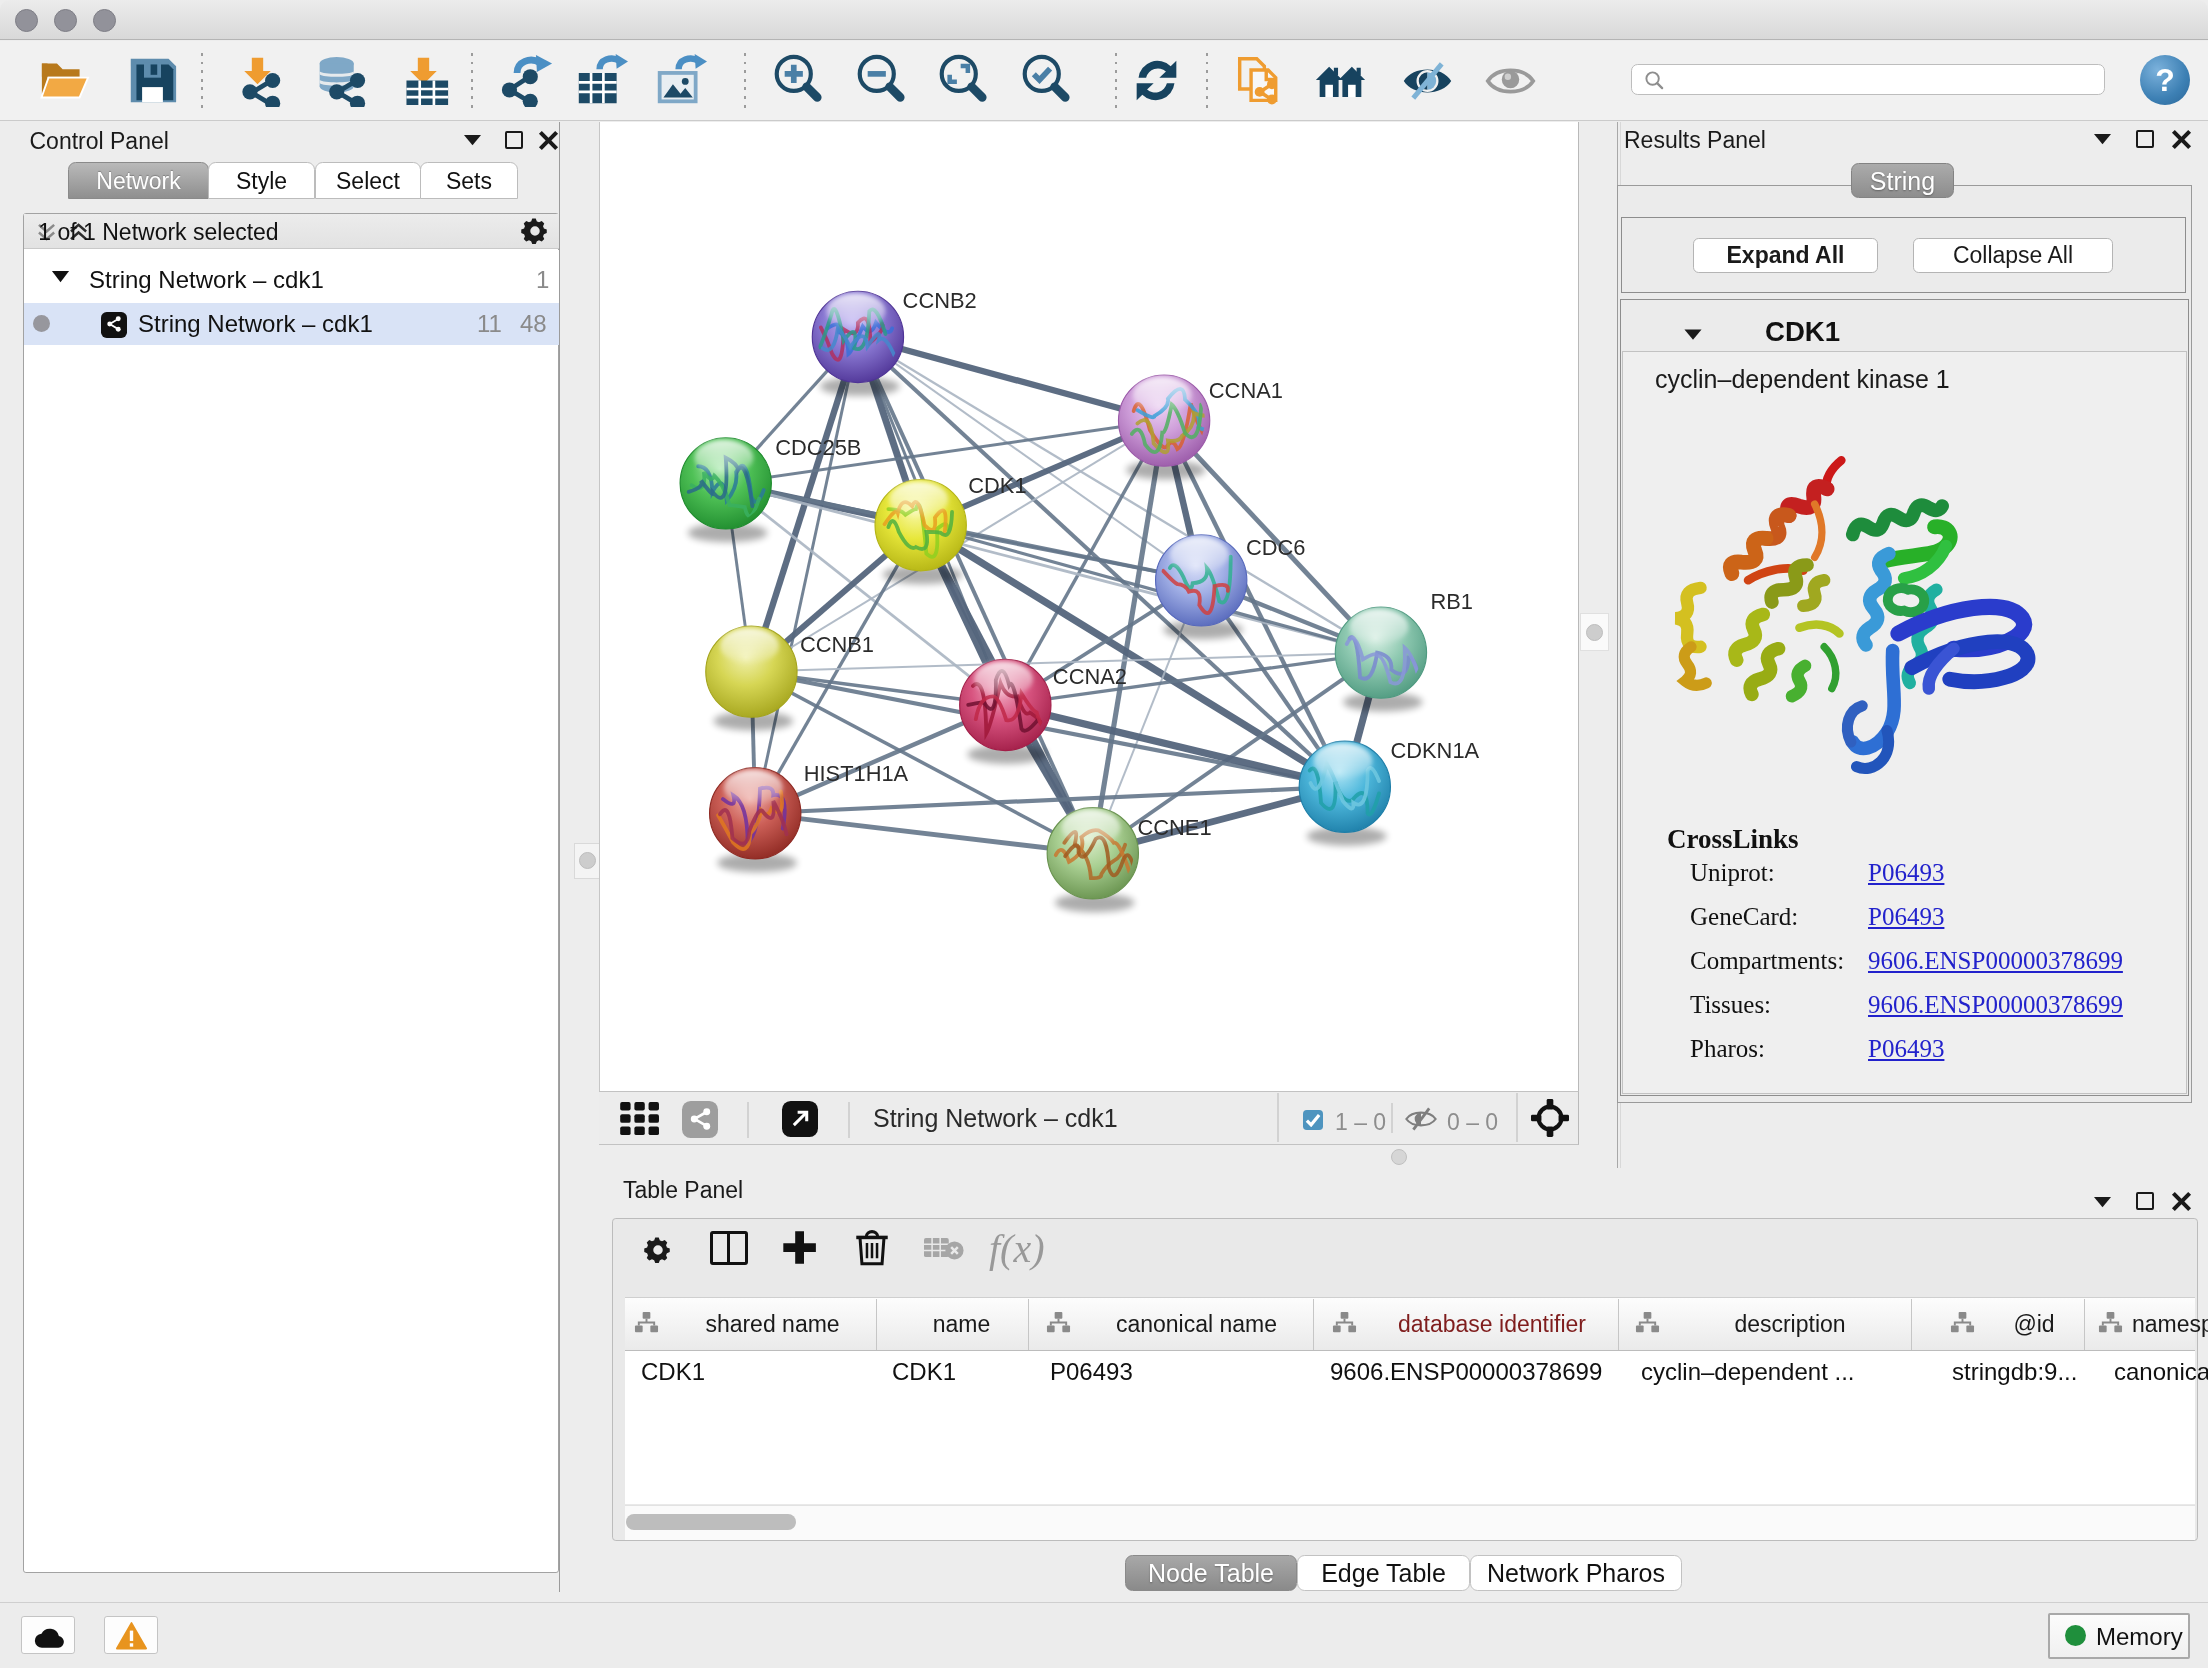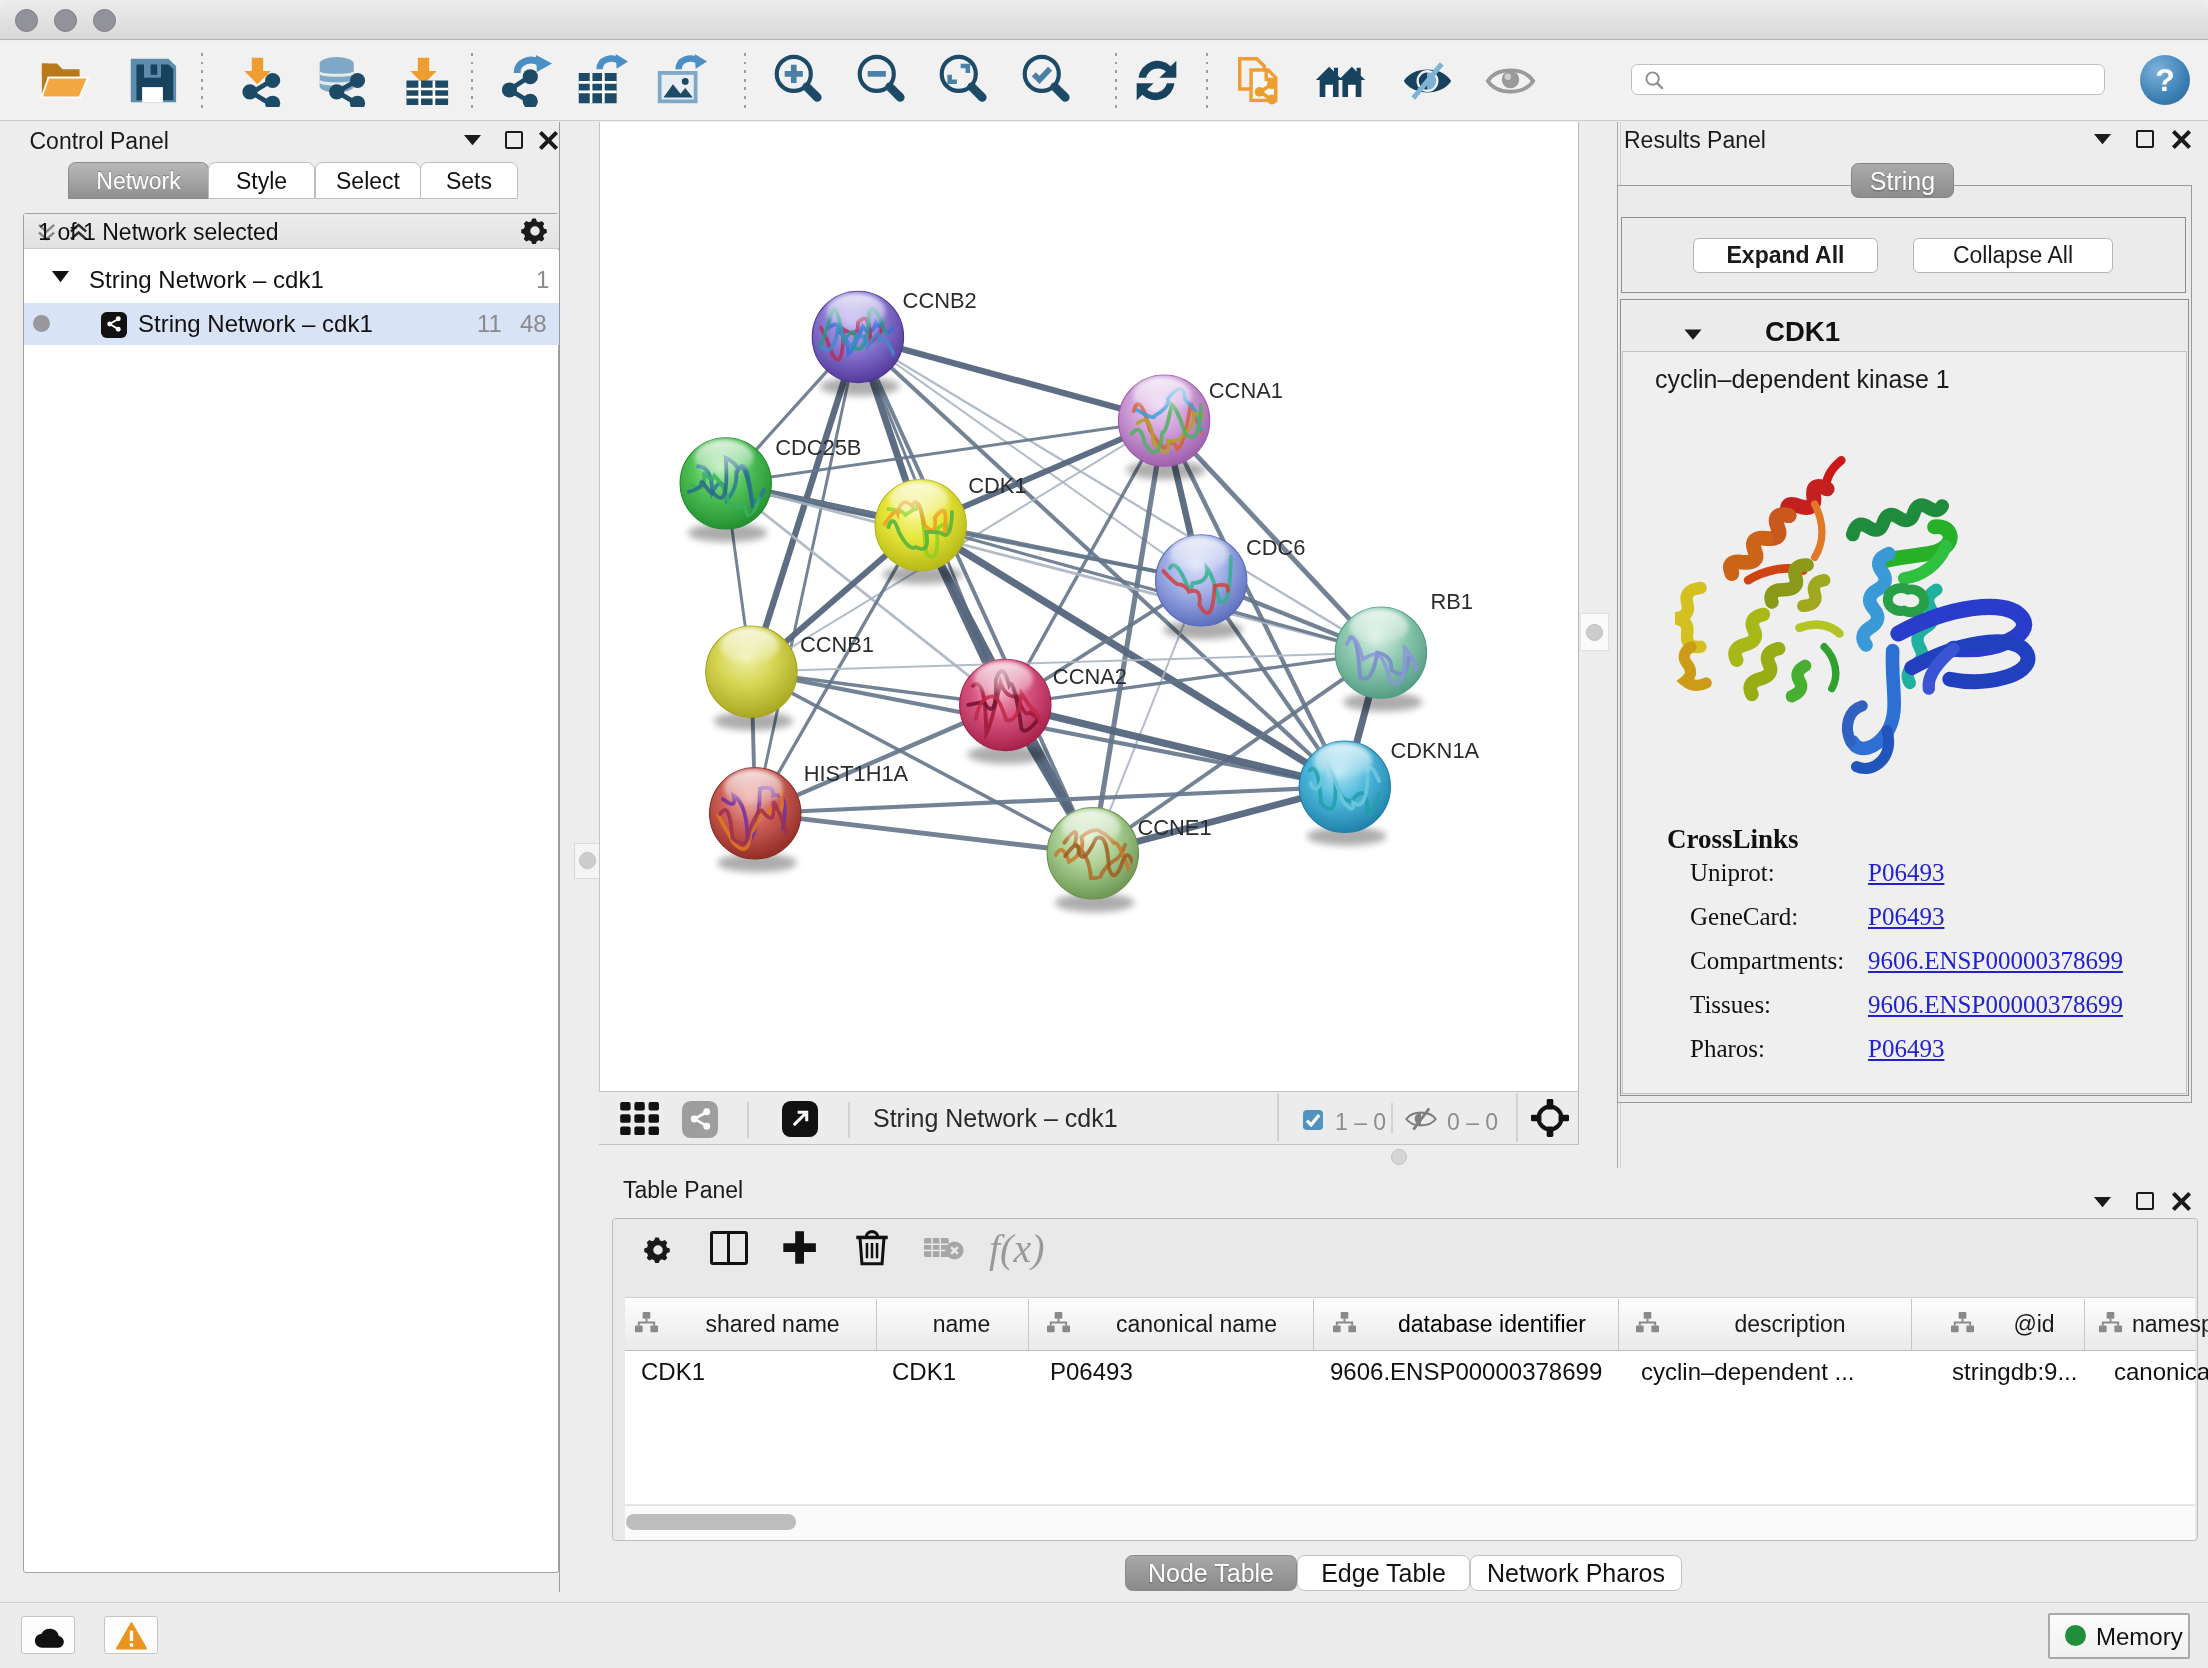--- a/index.html
+++ b/index.html
@@ -738,21 +738,21 @@
 <svg class="abs" style="left:1332px;top:1311px" width="25" height="25" viewBox="0 0 26 26">
     <g fill="#8a8a8a">
       <rect x="9" y="1" width="8" height="7" rx="1"></rect>
       <rect x="1" y="15" width="8" height="7" rx="1"></rect>
       <rect x="17" y="15" width="8" height="7" rx="1"></rect>
     </g>
     <g stroke="#8a8a8a" stroke-width="2" fill="none">
       <path d="M13 8v4M5 15v-3h16v3"></path>
     </g>
   </svg>
-<div class="abs" style="left:1366px;top:1311px;width:252px;text-align:center;font-size:23px;color:#000000;white-space:nowrap;overflow:hidden;">database identifier</div>
+<div class="abs" style="left:1366px;top:1311px;width:252px;text-align:center;font-size:23px;color:#7f1d1d;white-space:nowrap;overflow:hidden;">database identifier</div>
 <div class="abs" style="left:1618px;top:1299px;width:1px;height:51px;background:#c6c6c6;"></div>
 <svg class="abs" style="left:1635px;top:1311px" width="25" height="25" viewBox="0 0 26 26">
     <g fill="#8a8a8a">
       <rect x="9" y="1" width="8" height="7" rx="1"></rect>
       <rect x="1" y="15" width="8" height="7" rx="1"></rect>
       <rect x="17" y="15" width="8" height="7" rx="1"></rect>
     </g>
     <g stroke="#8a8a8a" stroke-width="2" fill="none">
       <path d="M13 8v4M5 15v-3h16v3"></path>
     </g>

